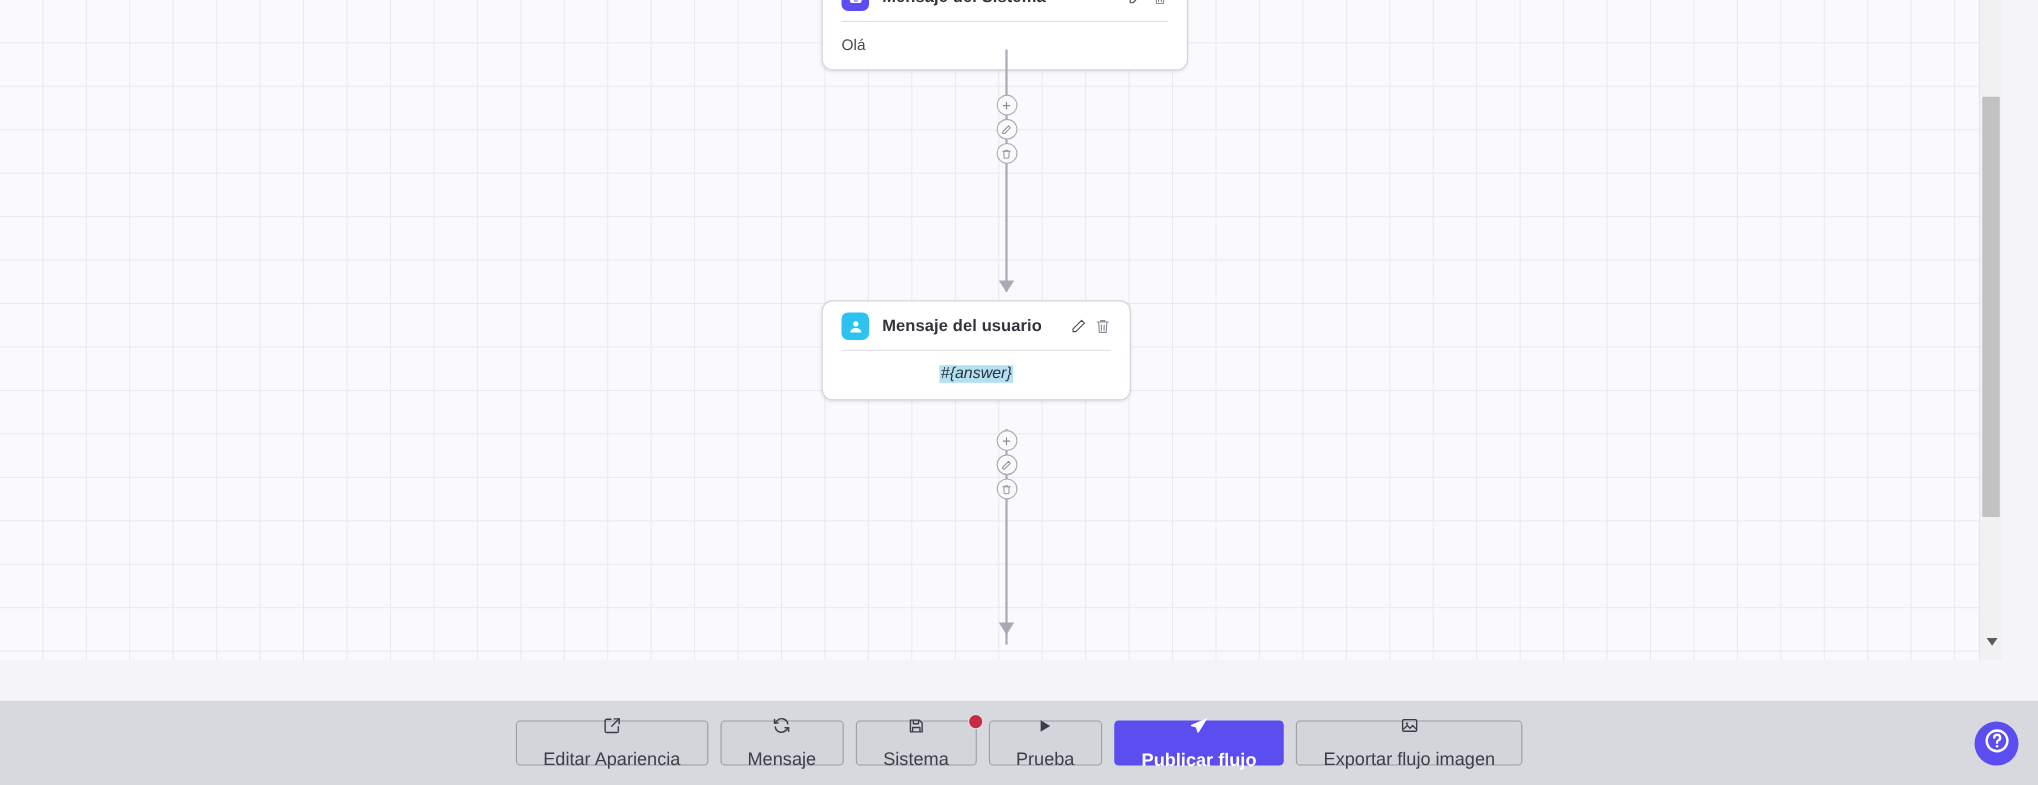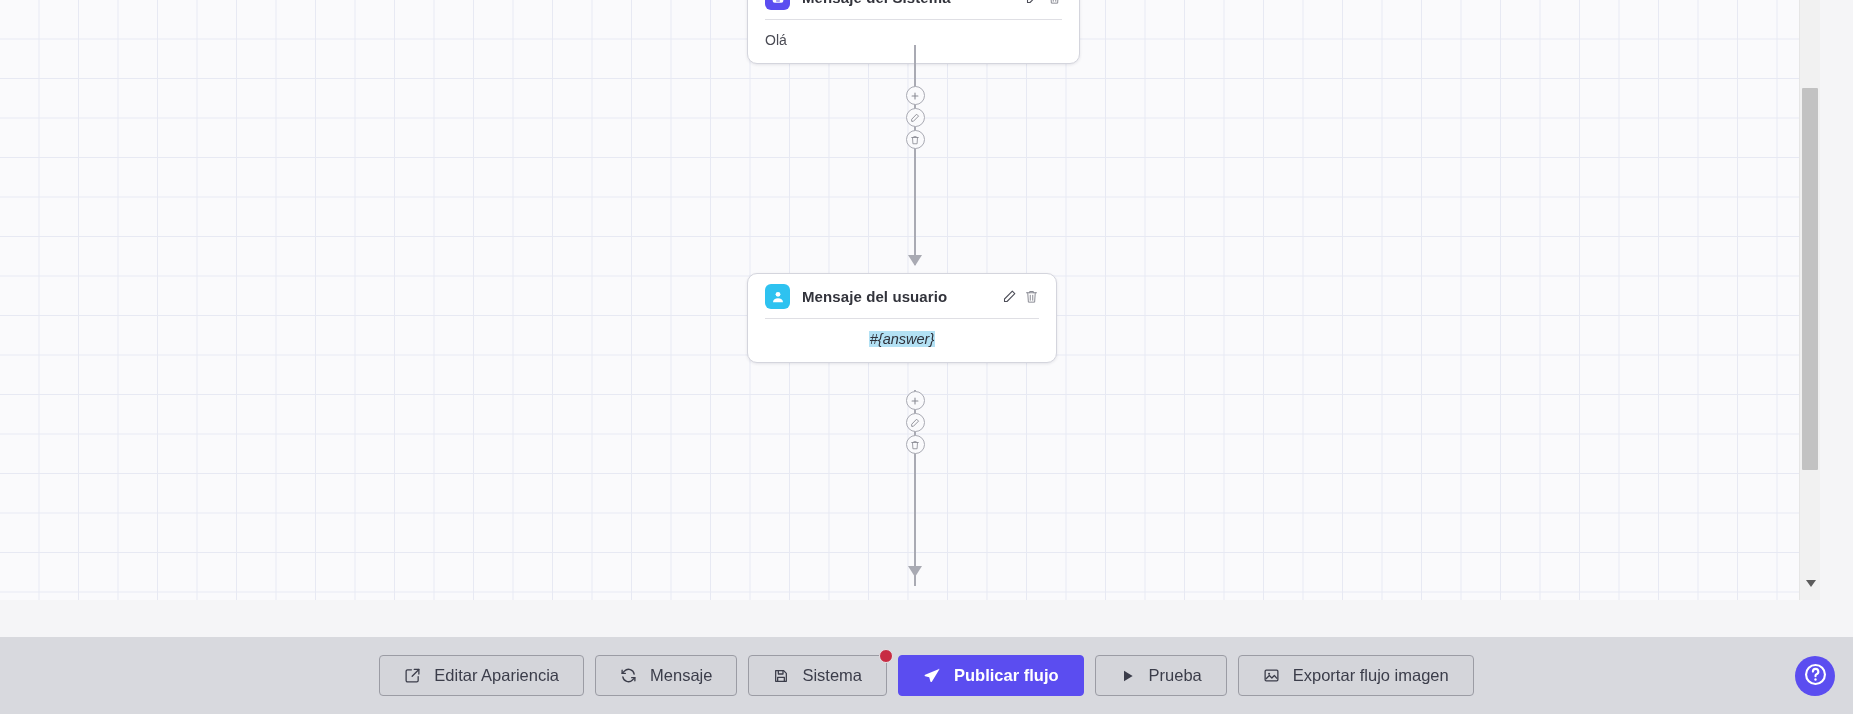--- a/index.html
+++ b/index.html
@@ -200,20 +200,21 @@
     justify-content: center;
     gap: 13px;
     padding: 0 24px;
     background: #d4d5da;
     border: 1px solid #9b9ca4;
     border-radius: 4px;
     font-size: 16.5px;
     color: #3b3d4a;
     cursor: pointer;
     white-space: nowrap;
+    flex-direction: column;
   }
   .tbtn svg { display: block; flex: 0 0 auto; }
 
   .tbtn.primary {
     background: #5b4df0;
     border-color: #5b4df0;
     color: #ffffff;
     font-weight: bold;
   }
 
@@ -295,21 +296,21 @@
           <path d="M16.5 3.5l4 4L8 20H4v-4z"></path>
         </svg>
       </div>
       <div class="conn-btn">
         <svg width="10" height="10" viewBox="0 0 24 24" fill="none" stroke="#8a8b94" stroke-width="2" stroke-linecap="round" stroke-linejoin="round">
           <path d="M4 6h16M9 6V4h6v2M6 6l1 15h10l1-15"></path>
         </svg>
       </div>
     </div>
 
-    <div class="node" style="left:747px; top:273px; width:310px;">
+    <div class="node" style="left:747px; top:273px; width:281px;">
       <div class="node-head">
         <div class="node-badge" style="background:#2ec2f0;">
           <svg width="16" height="16" viewBox="0 0 24 24" fill="#ffffff">
             <circle cx="12" cy="8" r="3.6"></circle>
             <path d="M4.5 20c0-4.2 3.4-6.3 7.5-6.3s7.5 2.1 7.5 6.3z"></path>
           </svg>
         </div>
         <div class="node-title">Mensaje del usuario</div>
         <div class="node-actions">
           <span>
@@ -390,36 +391,36 @@
       <span>
         <svg width="16" height="16" viewBox="0 0 24 24" fill="none" stroke="#3b3d4a" stroke-width="1.9" stroke-linejoin="round">
           <path d="M4 4h12l4 4v12H4z"></path>
           <path d="M8 4v5h7V4"></path>
           <path d="M7 20v-6h10v6"></path>
         </svg>
       </span>
       <span>Sistema</span>
     </div>
 
+    <div class="tbtn">
+      <span>
+        <svg width="16" height="16" viewBox="0 0 24 24" fill="#3b3d4a">
+          <path d="M6 4l13 8-13 8z"></path>
+        </svg>
+      </span>
+      <span>Prueba</span>
+    </div>
+
     <div class="tbtn primary">
       <span>
         <svg width="18" height="18" viewBox="0 0 24 24" fill="#ffffff">
           <path d="M21.5 2.5L2.8 10.4c-.9.4-.8 1.7.1 1.9l5.4 1.5 1.6 5.6c.3.9 1.5 1 1.9.2l9.9-16.2c.4-.6-.2-1.2-.8-.9z"></path>
         </svg>
       </span>
       <span>Publicar flujo</span>
-    </div>
-
-    <div class="tbtn">
-      <span>
-        <svg width="16" height="16" viewBox="0 0 24 24" fill="#3b3d4a">
-          <path d="M6 4l13 8-13 8z"></path>
-        </svg>
-      </span>
-      <span>Prueba</span>
     </div>
 
     <div class="tbtn">
       <span>
         <svg width="17" height="17" viewBox="0 0 24 24" fill="none" stroke="#3b3d4a" stroke-width="1.8" stroke-linejoin="round">
           <rect x="3" y="4.5" width="18" height="15" rx="1.6"></rect>
           <circle cx="8.6" cy="9.6" r="1.5" fill="#3b3d4a" stroke="none"></circle>
           <path d="M4 17l5-5 3.5 3.5L16 12l4 4.4"></path>
         </svg>
       </span>

